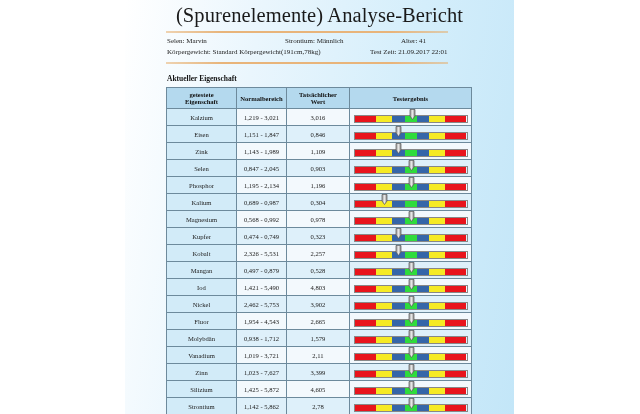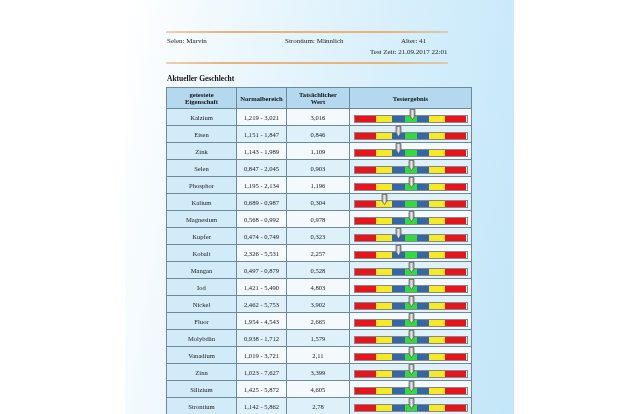--- a/index.html
+++ b/index.html
@@ -49,30 +49,32 @@
   .seg { height:100%; }
   .marker {
     position:absolute; top:0; width:7px; height:11px; margin-left:-3.5px;
   }
   .marker svg { display:block; }
 </style>
 </head>
 <body>
 
 <div class="page">
+  <div class="title">(Spurenelemente) Analyse-Bericht</div>
   <div class="rule" style="top:31px"></div>
 
   <div class="info" style="left:42px; top:37px">Selen: Marvin</div>
   <div class="info" style="left:160px; top:37px">Strontium: Männlich</div>
   <div class="info" style="left:276px; top:37px">Alter: 41</div>
+  <div class="info" style="left:42px; top:48px">Körpergewicht: Standard Körpergewicht(191cm,78kg)</div>
   <div class="info" style="left:245px; top:48px">Test Zeit: 21.09.2017 22:01</div>
 
   <div class="rule" style="top:62px"></div>
 
-  <div class="section-title">Aktueller Geschlecht</div>
+  <div class="section-title">Aktueller Eigenschaft</div>
 
   <table class="results">
     <colgroup>
       <col style="width:70px">
         <col style="width:50px">
         <col style="width:63px">
         <col style="width:122px">
     </colgroup>
     <thead>
       <tr>

